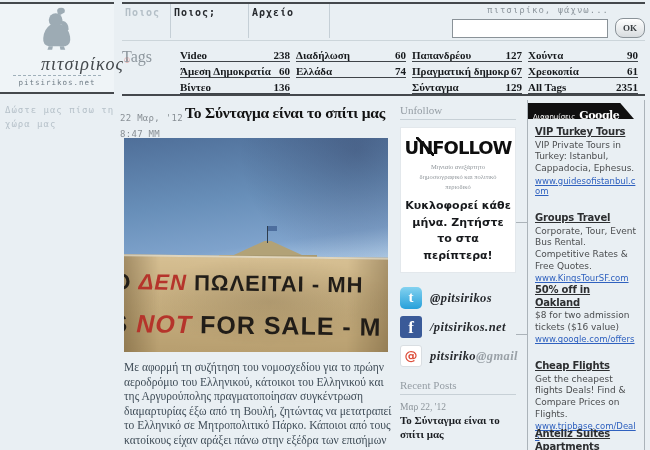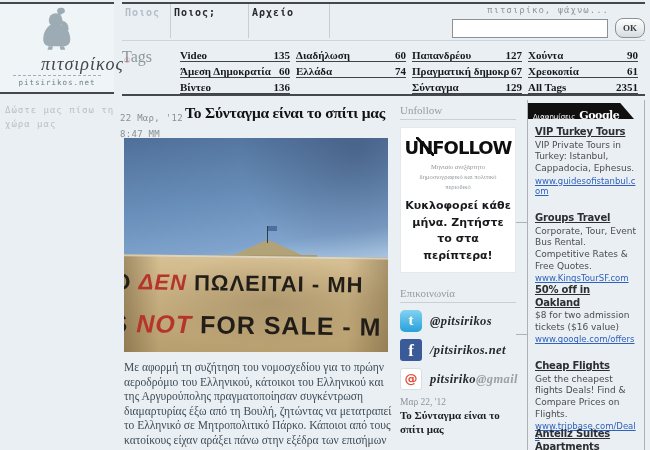--- a/index.html
+++ b/index.html
@@ -177,21 +177,21 @@
     <input class="search-input" type="text" value="" style="">
     <button class="ok-btn">OK</button>
   </div>
 </div>
 
 <div class="tags">
   <div class="tags-label">Tags</div>
   <div class="tag-col">
     <div class="tag-row">
         <span class="tname">Video</span>
-        <span class="tcount">135</span>
+        <span class="tcount">238</span>
       </div>
     <div class="tag-row">
         <span class="tname">Άμεση Δημοκρατία</span>
         <span class="tcount">60</span>
       </div>
     <div class="tag-row">
         <span class="tname">Βίντεο</span>
         <span class="tcount">136</span>
       </div>
   </div>
@@ -256,34 +256,34 @@
 <div class="article">Με αφορμή τη συζήτηση του νομοσχεδίου για το πρώην αεροδρόμιο του Ελληνικού, κάτοικοι του Ελληνικού και της Αργυρούπολης πραγματοποίησαν συγκέντρωση διαμαρτυρίας έξω από τη Βουλή, ζητώντας να μετατραπεί το Ελληνικό σε Μητροπολιτικό Πάρκο. Κάποιοι από τους κατοίκους είχαν αράξει πάνω στην εξέδρα των επισήμων για την παρέλαση της 25ης Μαρτίου. Στο Σύνταγμα υπήρχε και πανό της Λαϊκής Συνέλευσης Πεντέλης-Μελισσίων για τα</div>
 
 <div class="midcol">
   <div class="col-heading">Unfollow</div>
   <div class="unfollow-box">
     <div class="unfollow-logo"><span>U</span><span class="slashN">N</span><span>FOLLOW</span></div>
     <div class="unfollow-tag">Μηνιαίο ανεξάρτητο δημοσιογραφικό και πολιτικό περιοδικό</div>
     <div class="unfollow-promo">Κυκλοφορεί κάθε μήνα. Ζητήστε το στα περίπτερα!</div>
   </div>
 
-  <div class="col-heading">Επικοινωνία</div>
   <div class="contact-item">
     <div class="cicon icon-twitter">t</div>
     <div class="contact-text">@pitsirikos</div>
   </div>
   <div class="contact-item">
     <div class="cicon icon-facebook">f</div>
     <div class="contact-text">/pitsirikos.net</div>
   </div>
   <div class="contact-item">
     <div class="cicon icon-email">@</div>
     <div class="contact-text"><span>pitsiriko</span><span class="suffix">@gmail</span></div>
   </div>
 
+  <div class="col-heading" style="margin-top:12px;">Recent Posts</div>
   <div>
     <div class="rp-date">Μαρ 22, '12</div>
     <div class="rp-title">Το Σύνταγμα είναι το σπίτι μας</div>
   </div>
 
 </div>
 
 <div class="ads">
   <div class="ads-tab">
     <span class="lbl">Διαφημίσεις</span>

